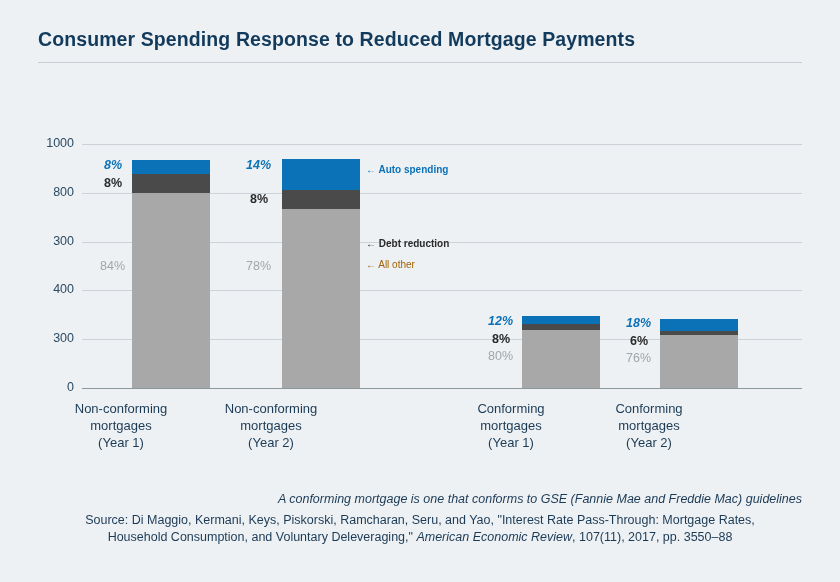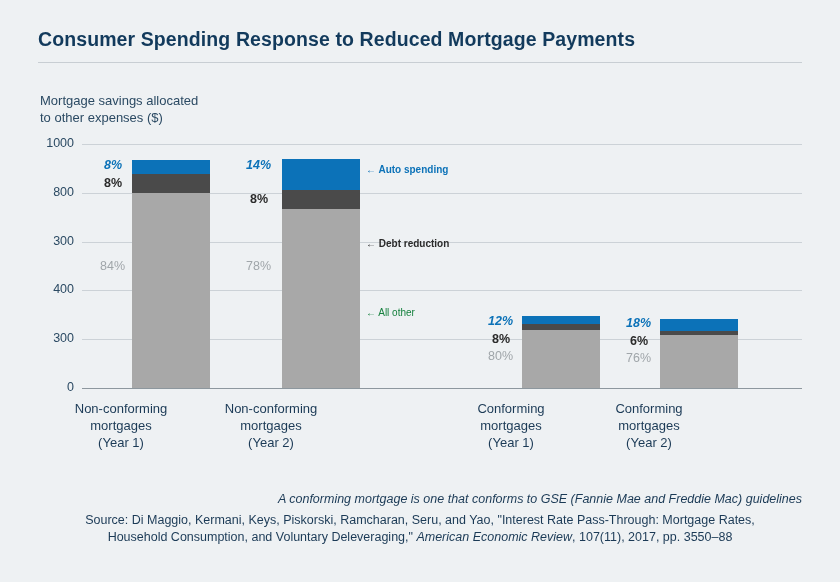--- a/index.html
+++ b/index.html
@@ -104,21 +104,21 @@
   }
 
   .callout {
     position: absolute;
     font-size: 10px;
     font-weight: bold;
     white-space: nowrap;
   }
   .callout-auto { color: #0c72b8; }
   .callout-debt { color: #2b2b2b; }
-  .callout-other { color: #15803d; font-weight: normal; margin-top: 48px; }
+  .callout-other { color: #a16207; font-weight: normal; }
 
   .note {
     position: absolute;
     right: 38px;
     top: 492px;
     font-size: 12.5px;
     font-style: italic;
     color: #1b3a56;
     text-align: right;
   }
@@ -137,24 +137,20 @@
   em { font-style: italic; }
 </style>
 </head>
 <body>
 
 <div class="page">
 
   <div class="title">Consumer Spending Response to Reduced Mortgage Payments</div>
   <div class="title-rule"></div>
 
-  <div class="axis-title">
-    <div>Mortgage savings allocated</div>
-    <div>to other expenses ($)</div>
-  </div>
 
   <div class="plot">
 
     <div class="gridline" style="top:0px;"></div>
     <div class="ytick-wrap" style="top:-8px;">1000</div>
 
     <div class="gridline" style="top:48.8px;"></div>
     <div class="ytick-wrap" style="top:40.8px;">800</div>
 
     <div class="gridline" style="top:97.6px;"></div>

